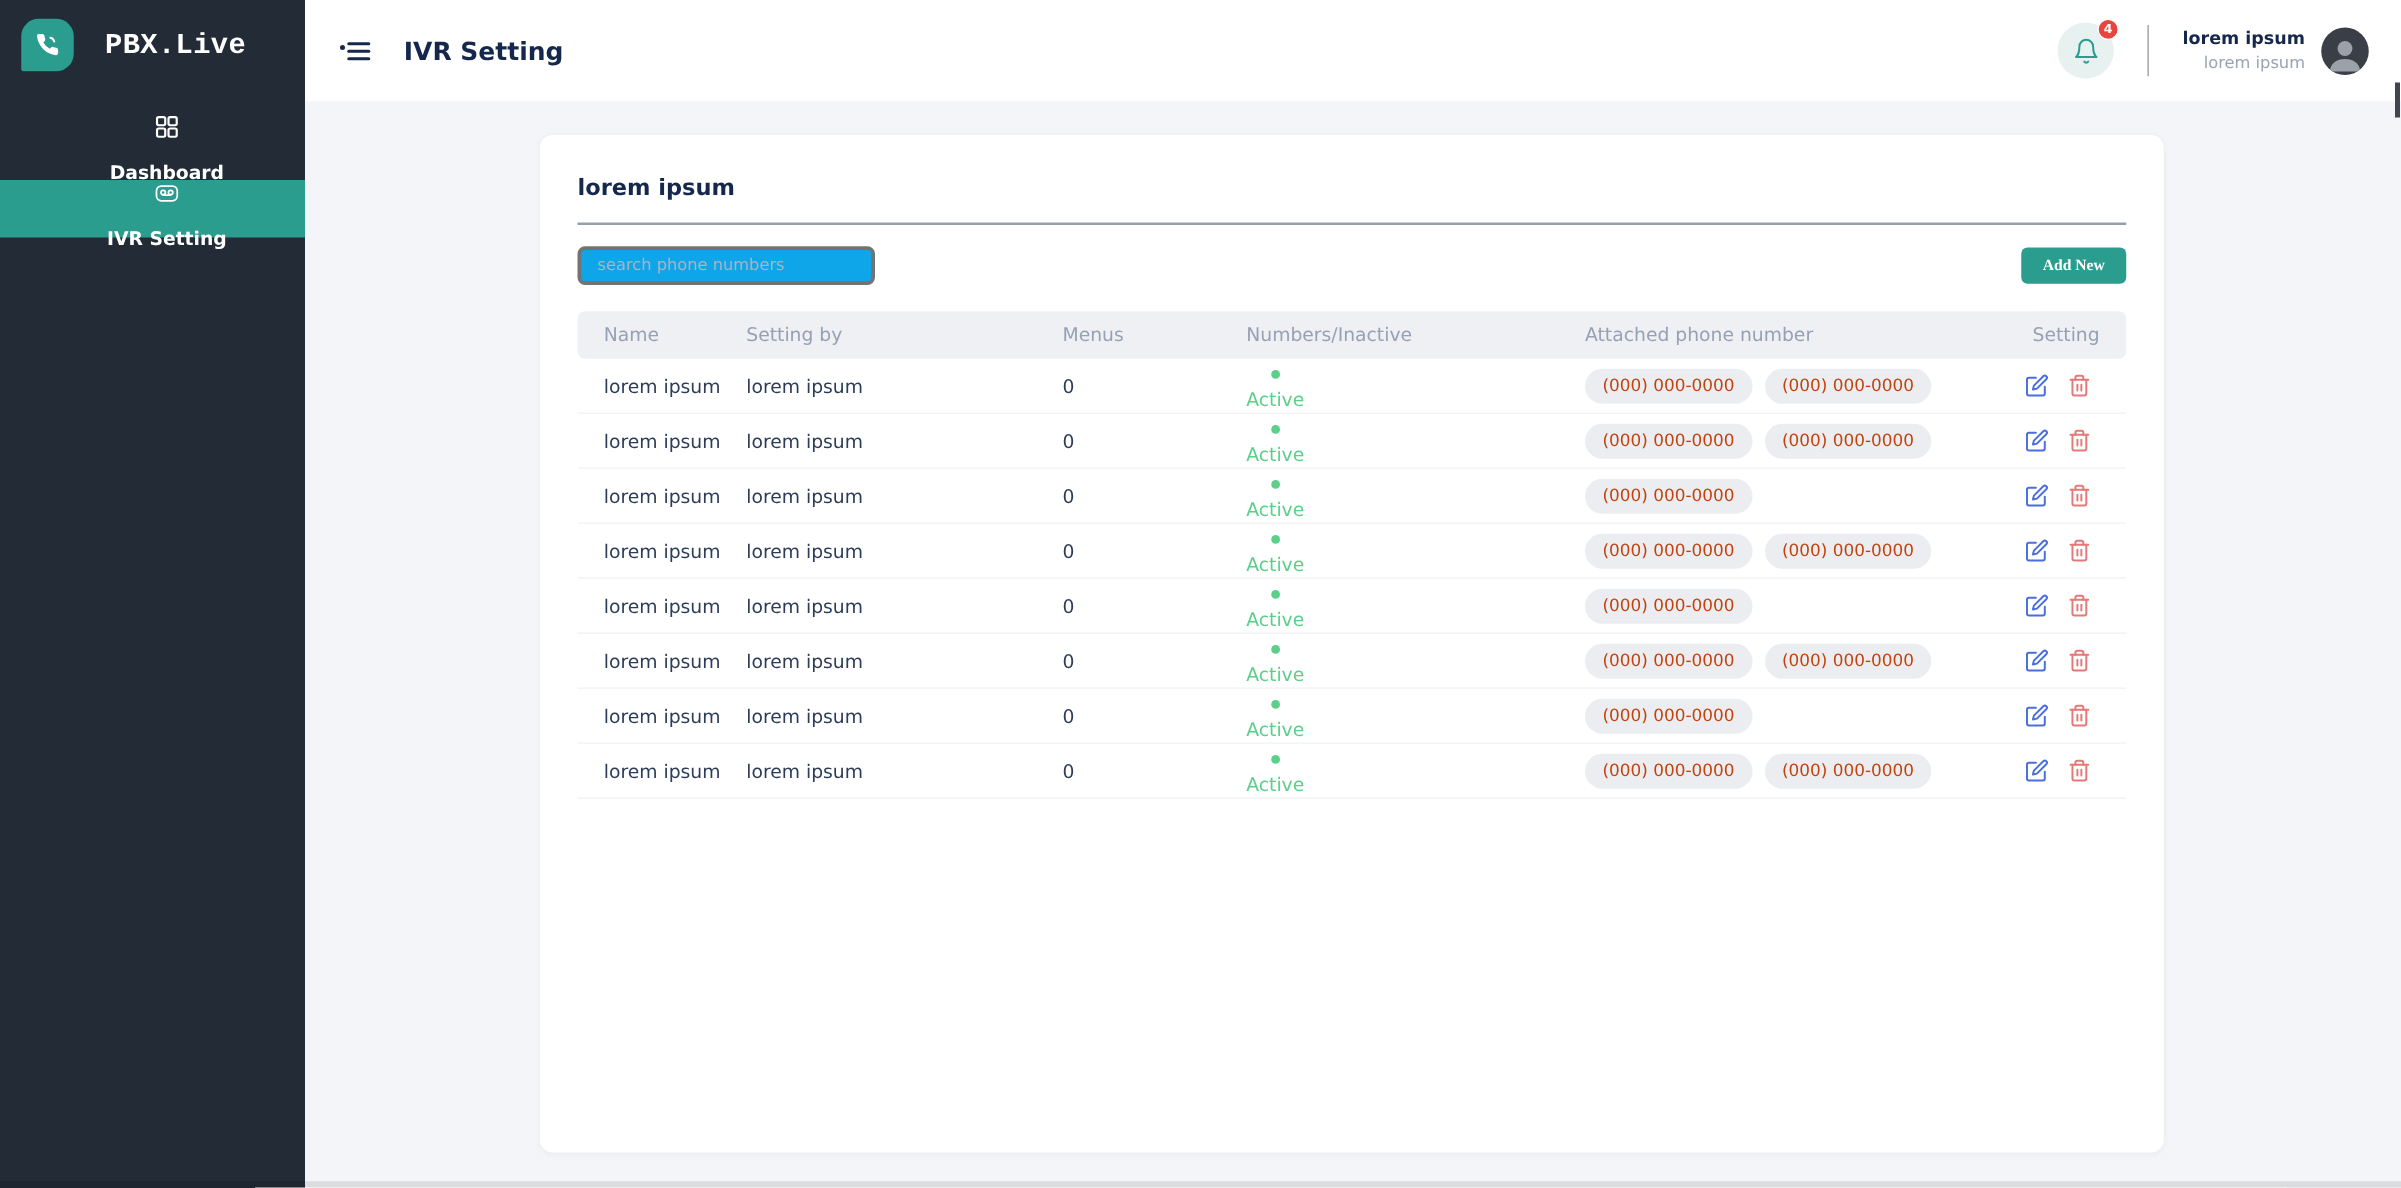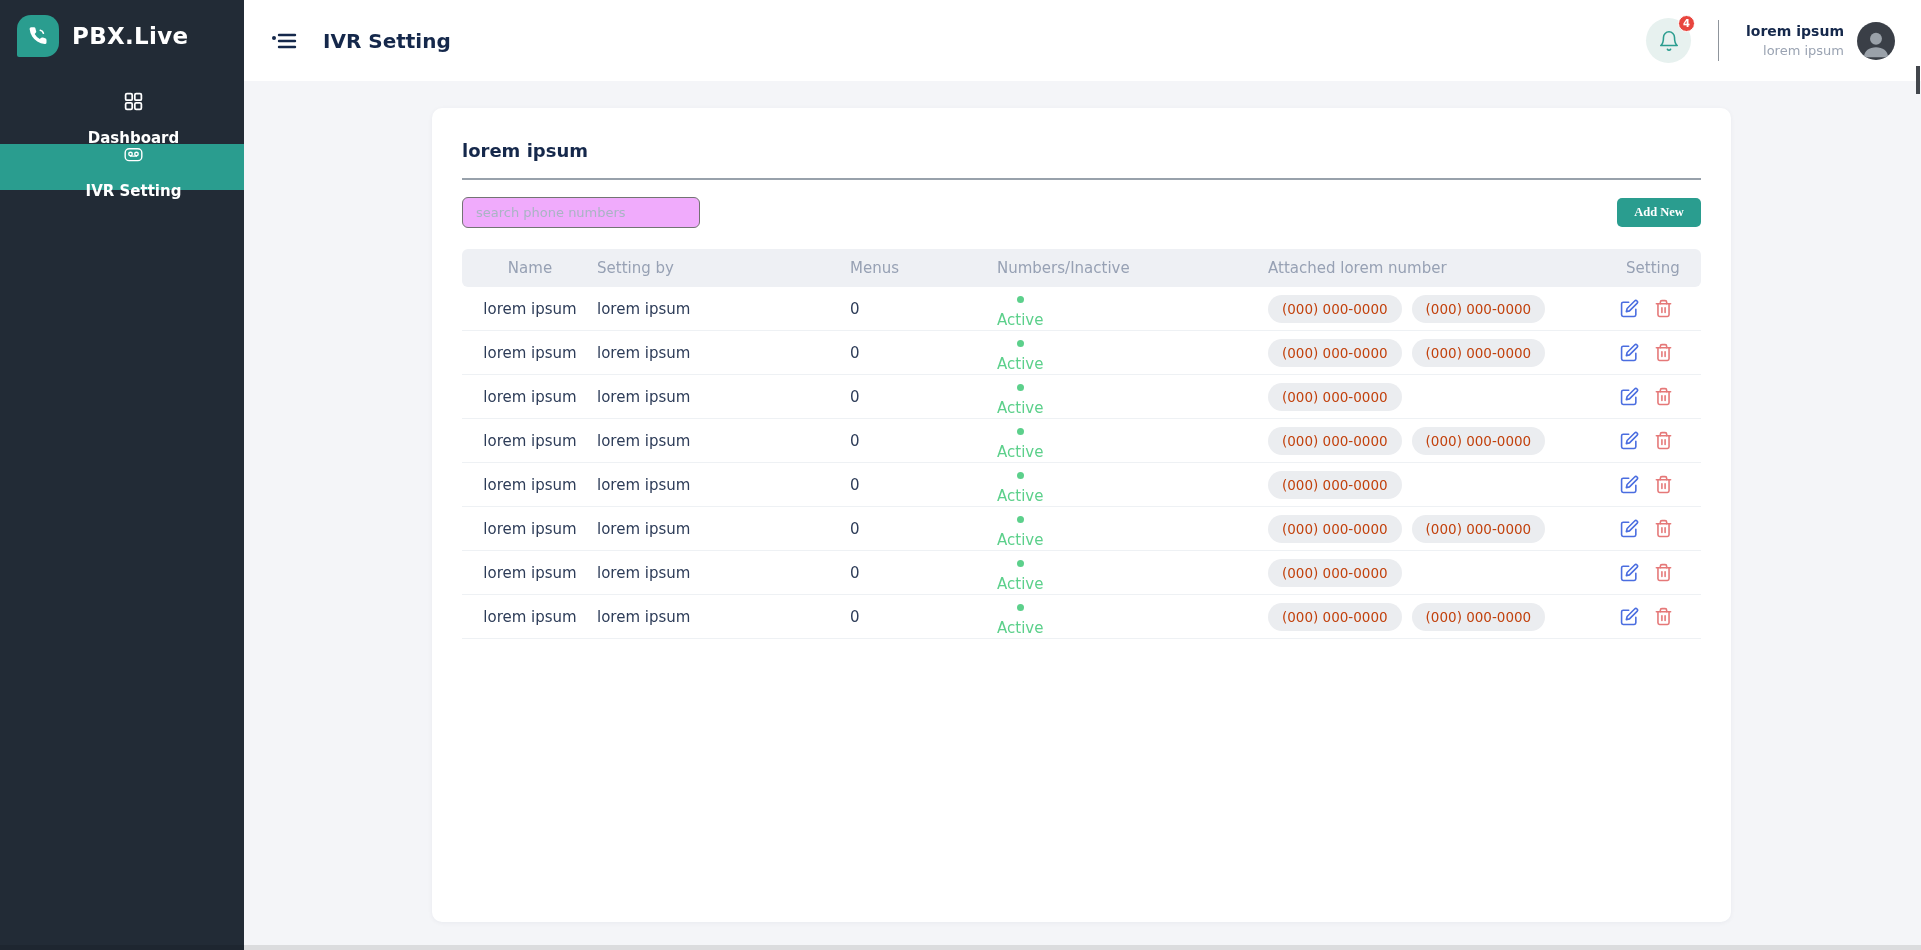--- a/index.html
+++ b/index.html
@@ -5,21 +5,21 @@
   * { box-sizing: border-box; }
   html,body { margin:0; padding:0; }
   body {
     width:1921px; height:950px; overflow:hidden; position:relative;
     font-family:"DejaVu Sans","Liberation Sans",sans-serif;
     background:#f4f5f8;
   }
 
   
   .sidebar { position:fixed; left:0; top:0; width:244px; height:100%; background:#222b36; color:#fff; z-index:5; }
-  .logo-row { display:flex; align-items:center; gap:13px; padding:15px 0 0 17px; }
+  .logo-row { display:flex; align-items:center; gap:25px; padding:15px 0 0 17px;font-family:Liberation Mono, monospace; }
   .logo-badge { width:42px; height:42px; background:#2a9d8f; border-radius:14px 14px 14px 2px; display:flex; align-items:center; justify-content:center; flex:0 0 auto; }
   .brand-name { font-size:23px; font-weight:bold; letter-spacing:.3px; color:#fff; }
   .nav { margin-top:34px; }
   .nav-item { display:flex; align-items:center; gap:17px; height:46px; padding-left:23px; font-size:15px; font-weight:600; color:#ffffff; cursor:pointer; margin-bottom:7px;flex-direction:column; }
   .nav-item.active { background:#2a9d8f; }
   .nav-icon { width:21px; height:21px; flex:0 0 auto; }
 
   
   .header { position:fixed; left:244px; top:0; right:0; height:81px; background:#ffffff; display:flex; align-items:center; padding:0 26px; z-index:4; }
   .collapse-btn { width:28px; height:28px; cursor:pointer; margin-right:25px; }
@@ -31,30 +31,30 @@
   .user-meta { text-align:right; margin-right:13px; }
   .user-name { font-size:14px; font-weight:600; color:#15284b; line-height:1.15; }
   .user-sub { font-size:13px; color:#9aa3b2; margin-top:5px; line-height:1.1; }
   .avatar { width:38px; height:38px; border-radius:50%; background:#3a3f47; overflow:hidden; display:flex; align-items:flex-end; justify-content:center; cursor:pointer; }
 
   
   .main { position:fixed; top:81px; left:244px; right:0; bottom:0; background:#f4f5f8; }
   .card { width:1299px; height:814px; margin:27px 0 0 188px; background:#fff; border-radius:10px; box-shadow:0 1px 5px rgba(21,40,75,.05); padding:32px 30px 30px 30px; }
   .card-title { font-size:18px; font-weight:600; color:#15284b; padding-bottom:17px; border-bottom:2px solid #98a1ab; }
   .toolbar { display:flex; justify-content:space-between; align-items:center; margin-top:17px; }
-  .search-input { width:238px; height:31px; border:1px solid #737373; border-radius:6px; padding:0 13px; font-size:13px; color:#39435a; outline:none; background:#f0abfc; font-family:inherit; }
+  .search-input { width:238px; height:31px; border:3px solid #737373; border-radius:6px; padding:0 13px; font-size:13px; color:#39435a; outline:none; background:#0ea5e9; font-family:inherit; }
   .search-input::placeholder { color:#a9b4c4; }
   .add-btn { width:84px; height:29px; background:#2a9d8f; color:#fff; border:none; border-radius:5px; font-size:12.5px; font-weight:600; cursor:pointer; font-family:Liberation Serif, serif; }
 
   
   .table { margin-top:21px; }
   .thead, .trow { display:grid; grid-template-columns:115px 253px 147px 271px 358px 1fr; align-items:center; }
   .thead { height:38px; background:#eef0f4; border-radius:6px; color:#97a1b4; font-size:15px; }
   .cell { padding-left:20px; white-space:nowrap; overflow:hidden; }
-  .c-name { padding-left:21px;text-align:center; }
+  .c-name { padding-left:21px; }
   .trow { height:44px; border-bottom:1px solid #eef1f4; font-size:15px; color:#2d3c58; }
   .status { color:#5cd08b; display:inline-flex; align-items:center; gap:8px;flex-direction:column; }
   .status-dot { width:7px; height:7px; border-radius:50%; background:#5cd08b; }
   .pills { display:flex; gap:10px; padding-left:20px; }
   .pill { background:#ebedf0; border-radius:999px; padding:6px 14px; font-size:13.5px; color:#c2410c; white-space:nowrap; }
   .actions { display:flex; gap:15px; padding-left:14px; align-items:center; }
   .icon-btn { width:19px; height:19px; cursor:pointer; }
 
   
   .v-scroll-thumb { position:fixed; right:1px; top:66px; width:4px; height:28px; background:#42464c; z-index:10; }
@@ -135,21 +135,21 @@
       <input class="search-input" type="text" placeholder="search phone numbers" style="">
       <button class="add-btn">Add New</button>
     </div>
 
     <div class="table">
       <div class="thead">
         <div class="cell c-name">Name</div>
         <div class="cell">Setting by</div>
         <div class="cell">Menus</div>
         <div class="cell">Numbers/Inactive</div>
-        <div class="cell">Attached lorem number</div>
+        <div class="cell">Attached phone number</div>
         <div class="cell">Setting</div>
       </div>
       <div id="table-body">
           <div class="trow">
     <div class="cell c-name">lorem ipsum</div>
     <div class="cell">lorem ipsum</div>
     <div class="cell">0</div>
     <div class="cell">
       <span class="status">
         <span class="status-dot"></span>

